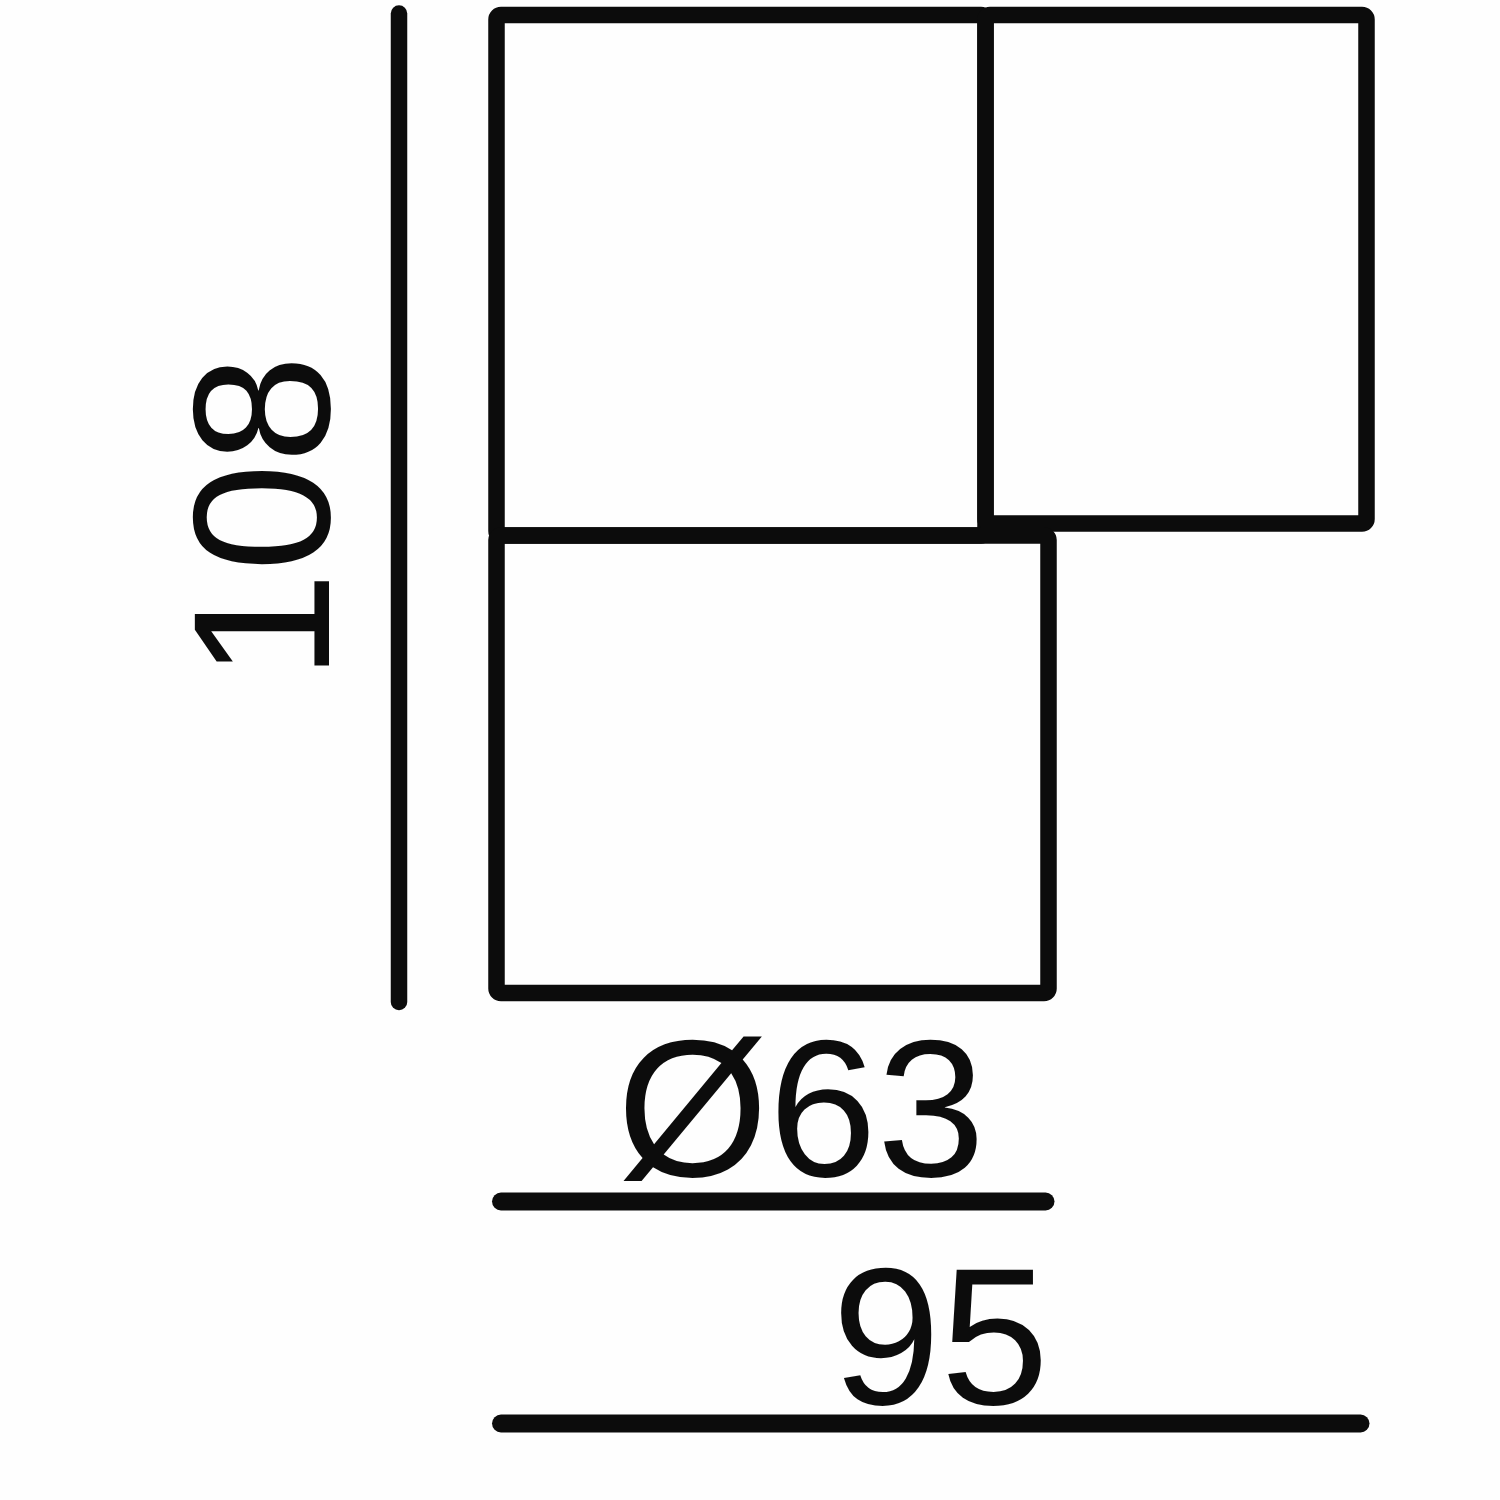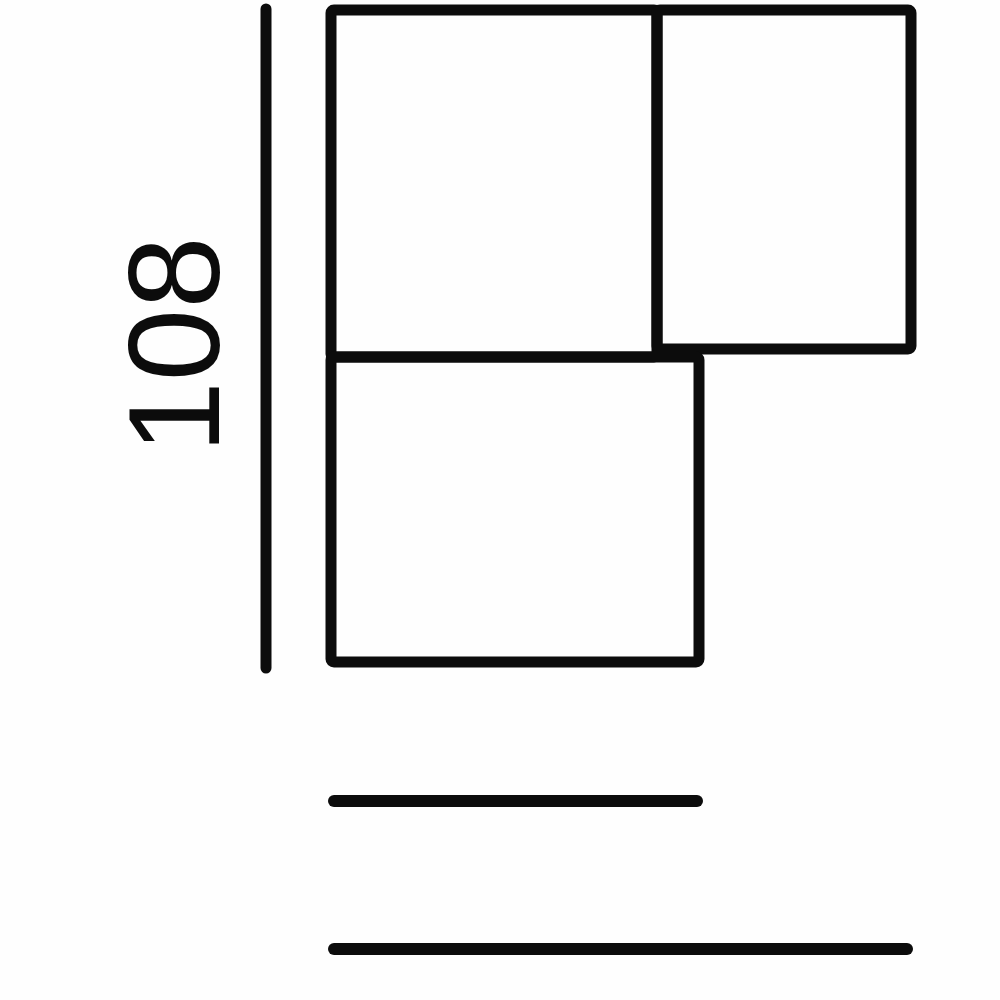--- a/index.html
+++ b/index.html
@@ -50,15 +50,17 @@
       <rect x="331" y="357" width="368" height="305" rx="3"></rect>
 
       <line x1="334" y1="801" x2="697" y2="801" stroke-width="12"></line>
 
       <line x1="334" y1="949" x2="907" y2="949" stroke-width="12"></line>
     </g>
   </svg>
 
   <div class="dim-label rotated" style="left:174px; top:345px;">108</div>
 
+  <div class="dim-label" style="left:534px; top:739px;">Ø63</div>
 
+  <div class="dim-label" style="left:627px; top:891px;">95</div>
 
 </div>
 
 </body></html>

